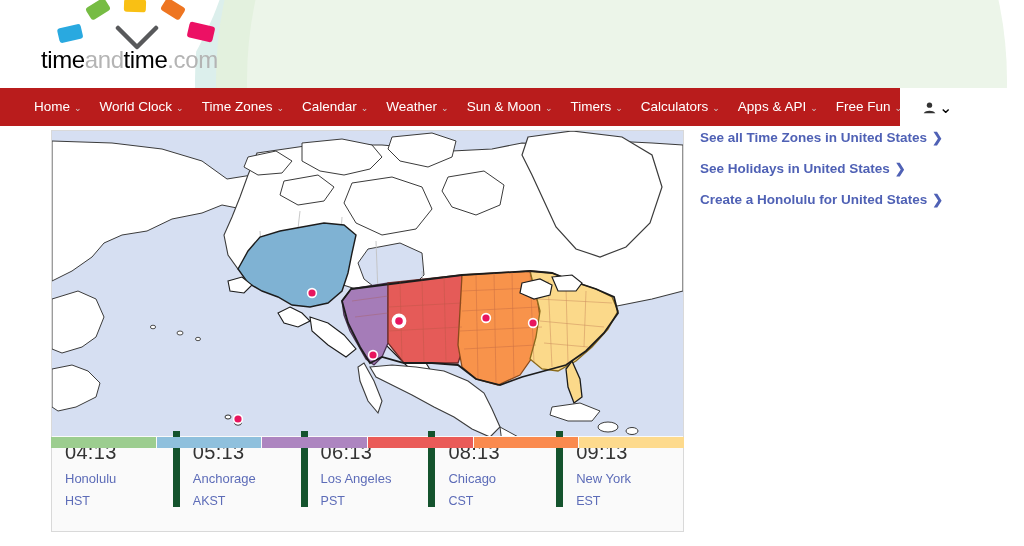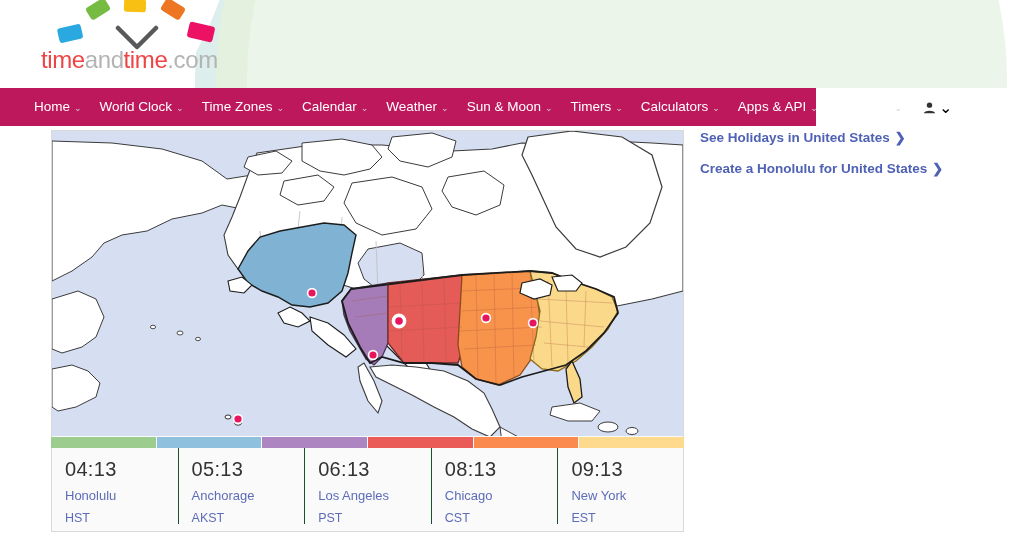--- a/index.html
+++ b/index.html
@@ -54,28 +54,28 @@
     z-index: 5;
   }
   .logo svg { display: block; }
   .logo-text {
     position: absolute;
     left: 5px; top: 46px;
     font-size: 24px;
     letter-spacing: -0.4px;
     white-space: nowrap;
   }
-  .lt-dark { color: #ef4444; font-weight: 400; }
+  .lt-dark { color: #000000; font-weight: 400; }
   .lt-grey { color: #b4b4b4; font-weight: 400; }
 
   
   .nav {
     position: relative;
-    width: 816px; height: 38px;
-    background: #be185d;
+    width: 900px; height: 38px;
+    background: #b91c1c;
     display: flex;
     align-items: center;
     padding-left: 34px;
     z-index: 10;
   }
   .nav-item {
     color: #ffffff;
     font-size: 13.5px;
     white-space: nowrap;
     margin-right: 18px;
@@ -144,29 +144,29 @@
     left: 51px; top: 311px;
     width: 633px; height: 11px;
     display: flex;
     z-index: 4;
   }
   .tz-color-cell { flex: 1; height: 11px; border-right: 1px solid #fafafa; }
   .tz-color-cell:last-child { border-right: none; }
 
   .tz-cells {
     position: absolute;
-    left: 51px; top: 322px;
+    left: 51px; top: 305px;
     width: 633px; height: 76px;
     display: flex;
     z-index: 3;
   }
   .tz-cell {
     flex: 1;
     padding: 9px 0 0 13px;
-    border-left: 1px solid #14532d;
+    border-left: 7px solid #14532d;
     cursor: pointer;
   }
   .tz-cell:first-child { border-left: none; padding-left: 14px; }
   .tz-time {
     font-size: 20px;
     color: #333333;
     font-weight: 400;
     line-height: 1.25;
     letter-spacing: 0.3px;
   }
@@ -462,20 +462,23 @@
     </div>
     <div class="tz-cell">
       <div class="tz-time">09:13</div>
       <div class="tz-city">New York</div>
       <div class="tz-abbr">EST</div>
     </div>
   </div>
 
   <div class="side-links">
     <a class="side-link" href="#">
+      <span>See all Time Zones in United States</span><span class="arrow">❯</span>
+    </a>
+    <a class="side-link" href="#">
       <span>See Holidays in United States</span><span class="arrow">❯</span>
     </a>
     <a class="side-link" href="#">
       <span>Create a Honolulu for United States</span><span class="arrow">❯</span>
     </a>
   </div>
 
 </div>
 
 </body></html>

